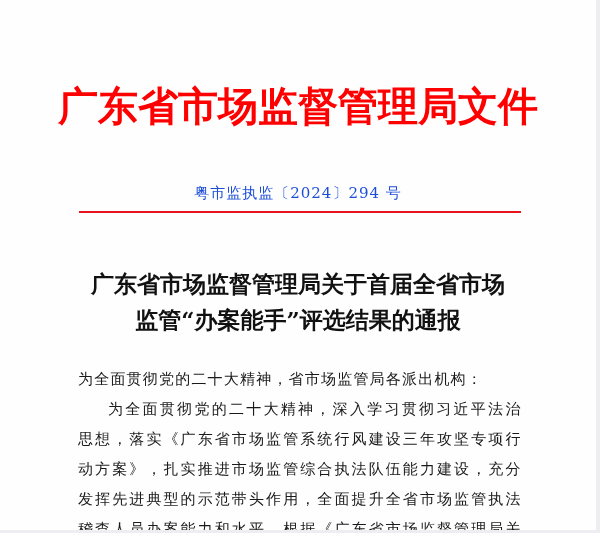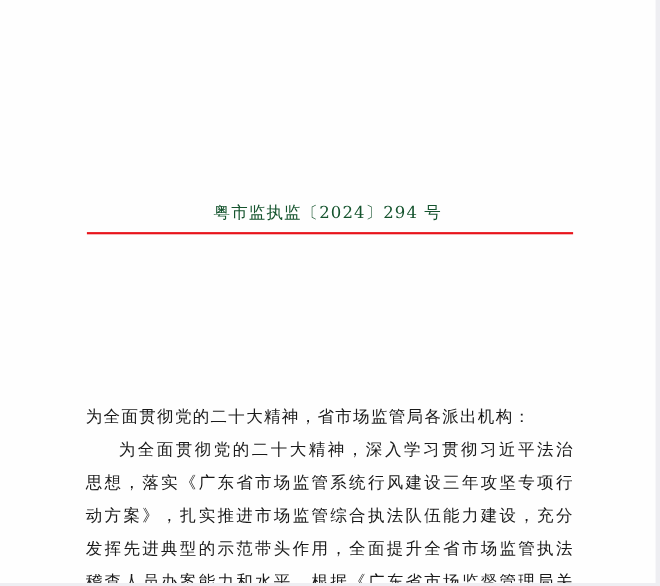--- a/index.html
+++ b/index.html
@@ -53,21 +53,21 @@
       line-height: 56px;
     }
     .doc-number {
       position: absolute;
       left: 0;
       top: 182px;
       width: 596px;
       text-align: center;
       font-size: 15px;
       letter-spacing: 1px;
-      color: #14532d;
+      color: #1d4ed8;
       line-height: 22px;
     }
     .red-rule {
       position: absolute;
       left: 79px;
       top: 211px;
       width: 442px;
       height: 2px;
       background: #e8141b;
     }
@@ -100,21 +100,26 @@
     }
     .para {
       text-indent: 2em;
       text-align: justify;
     }
   </style>
 </head>
 <body>
 
 <div class="page">
+  <div class="masthead">广东省市场监督管理局文件</div>
   <div class="doc-number">粤市监执监〔2024〕294 号</div>
   <div class="red-rule"></div>
+  <div class="title">
+    <div>广东省市场监督管理局关于首届全省市场</div>
+    <div>监管“办案能手”评选结果的通报</div>
+  </div>
   <div class="body-text">
     <p class="salutation">为全面贯彻党的二十大精神，省市场监管局各派出机构：</p>
     <p class="para">为全面贯彻党的二十大精神，深入学习贯彻习近平法治思想，落实《广东省市场监管系统行风建设三年攻坚专项行动方案》，扎实推进市场监管综合执法队伍能力建设，充分发挥先进典型的示范带头作用，全面提升全省市场监管执法稽查人员办案能力和水平，根据《广东省市场监督管理局关于开展全省市场监督管理</p>
   </div>
 </div>
 <div class="scroll-strip"></div>
 <div class="bottom-strip"></div>
 
 </body></html>

